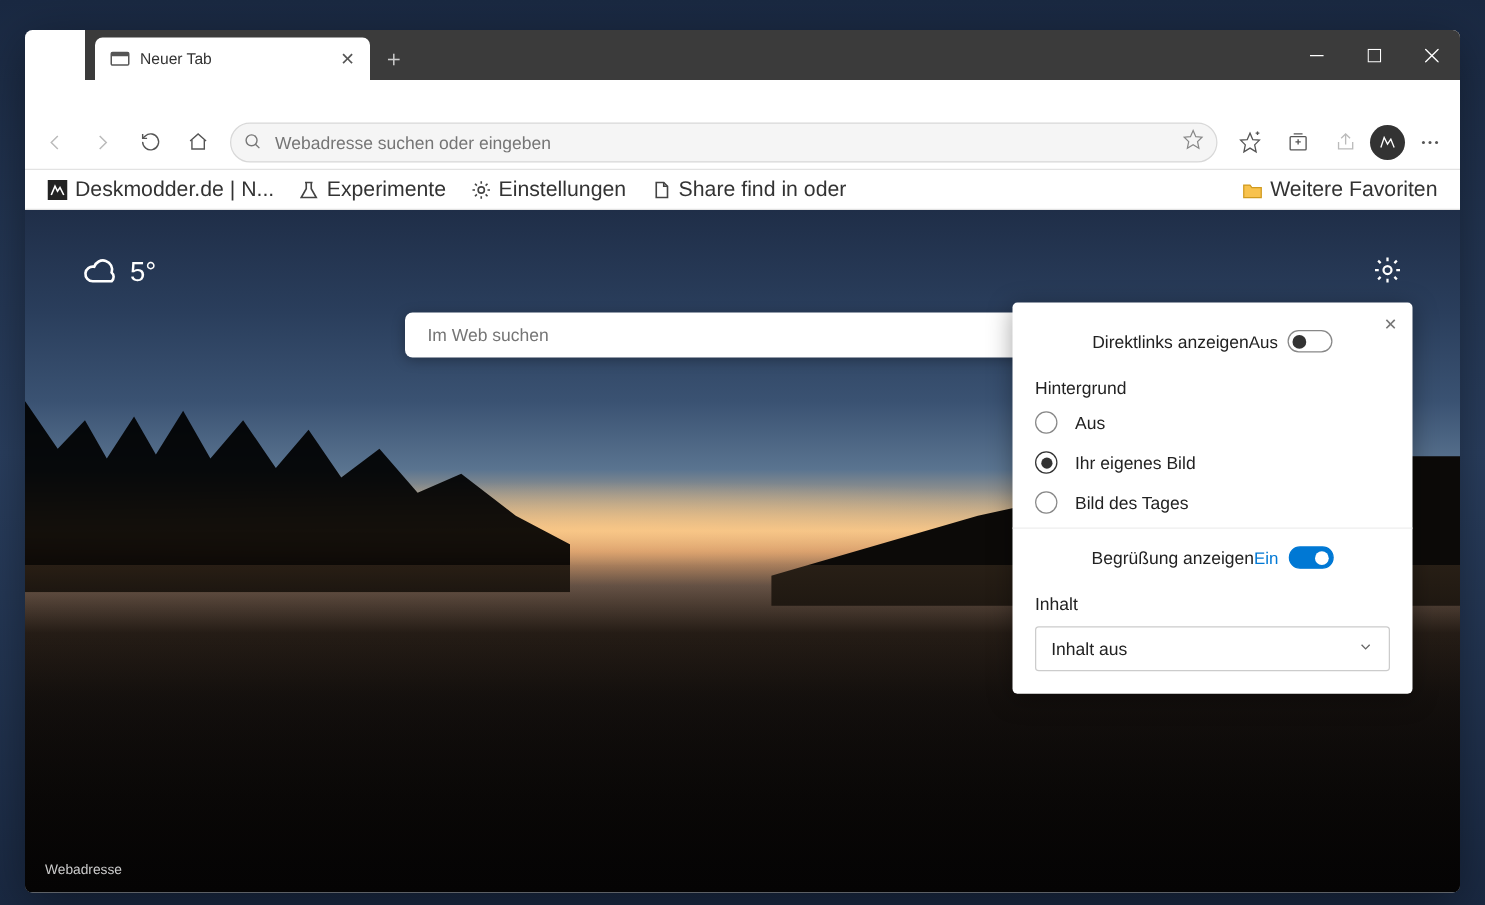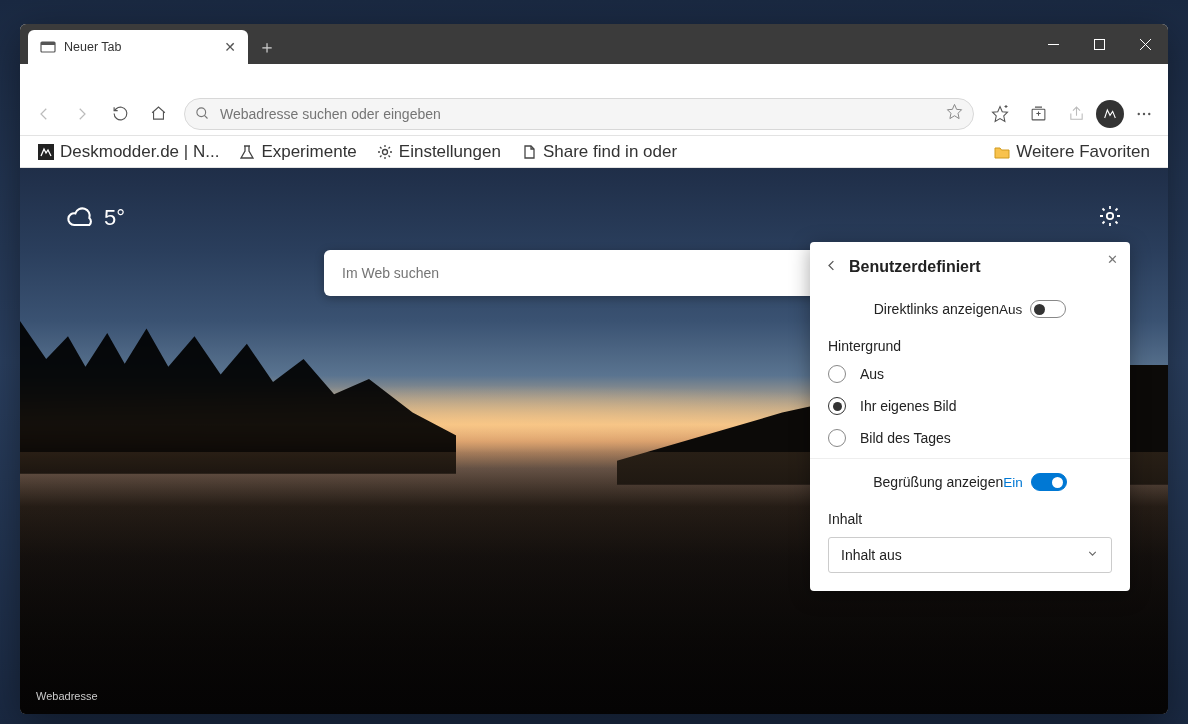--- a/index.html
+++ b/index.html
@@ -10,21 +10,21 @@
   }
   
   .window {
     position: absolute; top: 24px; left: 20px; right: 20px; bottom: 10px;
     background: #fff; border-radius: 6px; overflow: hidden;
     box-shadow: 0 10px 40px rgba(0,0,0,0.4);
     display: flex; flex-direction: column;
   }
   
   .titlebar {
-    height: 40px; background: #3b3b3b; display: flex; align-items: flex-end;
+    height: 40px; background: #3b3b3b; display: flex; align-items: flex-end; margin-left: 48px;
   }
   .tab {
     height: 34px; background: #fff; border-radius: 6px 6px 0 0;
     display: flex; align-items: center; padding: 0 12px; margin-left: 8px;
     min-width: 220px; gap: 8px; font-size: 12.5px; color: #333;
   }
   .tab .favicon { width: 16px; height: 16px; display:flex; align-items:center; justify-content:center; }
   .tab .close { margin-left: auto; font-size: 14px; color: #555; cursor: pointer; }
   .newtab-btn {
     width: 30px; height: 30px; display:flex; align-items:center; justify-content:center;
@@ -98,21 +98,21 @@
     position:absolute; top:36px; left:46px; display:flex; align-items:center; gap:10px;
     color:#fff; font-size:22px; font-weight:500;
   }
   .weather svg { width:28px; height:28px; }
   .gear {
     position:absolute; top:36px; right:46px; color:#fff; cursor:pointer;
   }
   .gear svg { width:24px; height:24px; }
   .websearch {
     position:absolute; top:82px; left:50%; transform:translateX(-50%);
-    width:540px; height:46px; background:#fff; border-radius:6px;
+    width:540px; height:36px; background:#fff; border-radius:6px;
     box-shadow:0 2px 10px rgba(0,0,0,0.3);
     display:flex; align-items:center; padding:4px 18px;
   }
   .websearch input { flex:1; border:none; outline:none; font-size:14px; color:#666; }
   .impressum {
     position:absolute; bottom:12px; left:16px; color:#ccc; font-size:11px; cursor:pointer;
   }
   
   .panel {
     position:absolute; top:74px; right:38px; width:320px;
@@ -336,28 +336,20 @@
     </div>
 
     <div class="websearch">
       <input type="text" placeholder="Im Web suchen" style="">
     </div>
 
     <div class="impressum">Webadresse</div>
 
     <div class="panel">
       <div class="panel-close">✕</div>
-      <div class="panel-header">
-        <span class="panel-back">
-          <svg width="15" height="15" viewBox="0 0 24 24" fill="none" stroke="currentColor" stroke-width="2">
-              <path d="M15 5l-7 7 7 7"></path>
-            </svg>
-        </span>
-        <span class="panel-title">Benutzerdefiniert</span>
-      </div>
 
       <div class="panel-row">
         <span class="panel-label">Direktlinks anzeigen</span>
         <div class="toggle-wrap">
           <span>Aus</span>
           <div class="toggle">
               <div class="knob"></div>
             </div>
         </div>
       </div>

